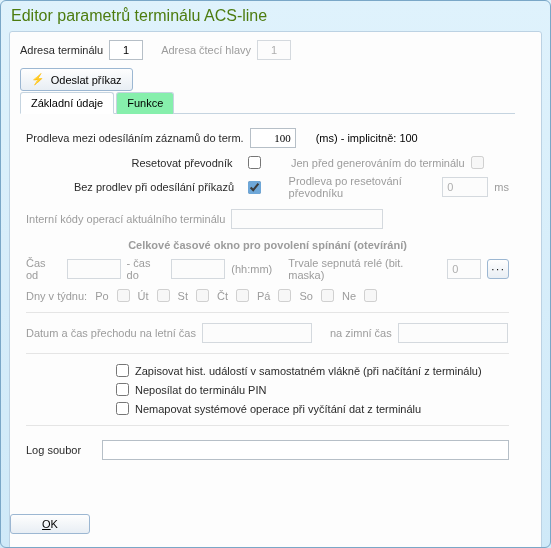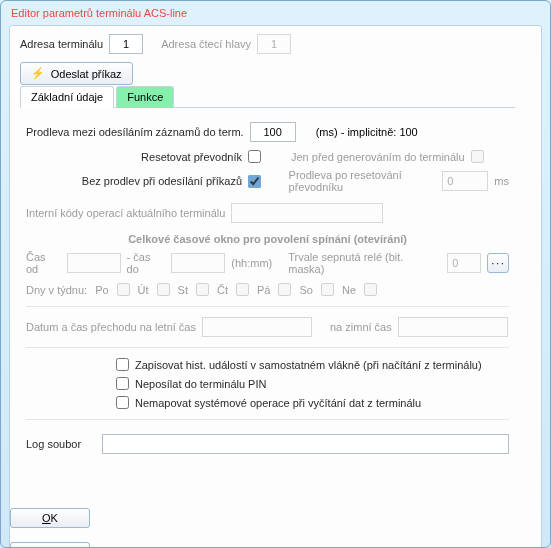--- a/index.html
+++ b/index.html
@@ -9,22 +9,22 @@
     font-size: 11px;
     background: linear-gradient(to bottom, #dff2fc 0%, #cfe9f8 100%);
     width: 551px;
     height: 548px;
     overflow: hidden;
     border: 1px solid #7aa7c7;
     border-radius: 6px;
   }
   .titlebar {
     padding: 6px 10px 4px 10px;
-    color: #ef4444;
-    font-size: 11px;
+    color: #4d7c0f;
+    font-size: 16px;
   }
   .inner {
     background: #fdfdfd;
     margin: 2px 8px 8px 8px;
     border: 1px solid #bcd2e3;
     border-radius: 3px;
     padding: 8px 26px 10px 10px;
     height: 548px;
     position: relative;
   }
@@ -138,37 +138,37 @@
   
   <div class="tabs">
     <div class="tab active">Základní údaje</div>
     <div class="tab">Funkce</div>
   </div>
 
   <div class="tab-panel">
 
     <div class="row" style="margin-bottom:8px;">
       <label class="static">Prodleva mezi odesíláním záznamů do term.</label>
-      <input type="text" style="width: 46px; text-align: center;" value="100">
+      <input type="text" style="width: 46px; text-align: right; font-family: Liberation Serif, serif;" value="100">
       <span style="width:8px"></span>
       <span class="static">(ms) - implicitně: 100</span>
     </div>
 
     <div class="row" style="margin-bottom:6px;">
       <span style="flex:0 0 90px"></span>
-      <label class="static" style="text-align:right;flex:0 0 120px">Resetovat převodník</label>
+      <label class="static" style="text-align:center;flex:0 0 120px">Resetovat převodník</label>
       <input type="checkbox" style="">
       <span style="width:18px"></span>
       <label class="disabled">Jen před generováním do terminálu</label>
       <input type="checkbox" disabled="" style="">
     </div>
 
     <div class="row" style="margin-bottom:10px;">
       <span style="flex:0 0 34px"></span>
-      <label class="static" style="text-align:right;flex:0 0 176px">Bez prodlev při odesílání příkazů</label>
+      <label class="static" style="text-align:center;flex:0 0 176px">Bez prodlev při odesílání příkazů</label>
       <input type="checkbox" checked="" style="">
       <span style="width:18px"></span>
       <label class="disabled">Prodleva po resetování převodníku</label>
       <input type="text" disabled="" style="width: 46px;" value="0">
       <span class="disabled">ms</span>
     </div>
 
     <div class="row" style="margin-bottom:6px;">
       <label class="disabled">Interní kódy operací aktuálního terminálu</label>
       <input type="text" disabled="" style="flex: 0 0 150px;">

